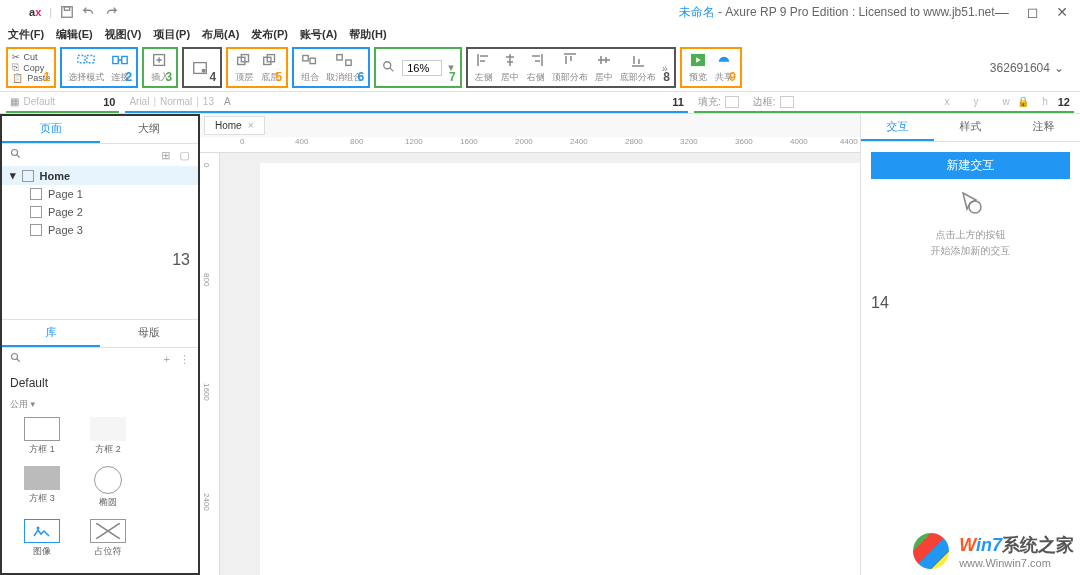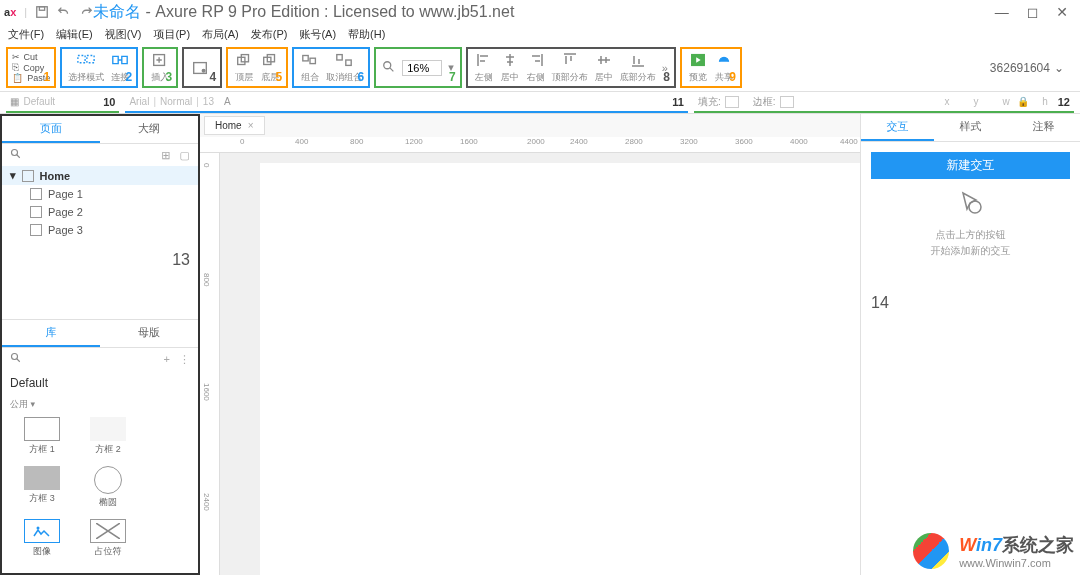--- a/index.html
+++ b/index.html
@@ -1,30 +1,30 @@
 <!DOCTYPE html>
 <html><head>
 <meta charset="utf-8">
 <style>
 * { margin: 0; padding: 0; box-sizing: border-box; font-family: "Microsoft YaHei", Arial, sans-serif; }
 body { width: 1080px; height: 575px; background: #fff; font-size: 11px; color: #333; overflow: hidden; position: relative; }
 
 
-.titlebar { height: 24px; display: flex; align-items: center; background: #fff; }
+.titlebar { height: 24px; display: flex; align-items: center; background: #fff; margin-left: 25px; }
 .titlebar .left { display: flex; align-items: center; gap: 8px; padding-left: 4px; }
 .titlebar .logo { font-weight: bold; font-size: 11px; }
 .titlebar .logo .a { color: #333; }
 .titlebar .logo .x { color: #e91e63; }
-.titlebar .title { flex: 1; text-align: left; font-size: 16px; color: #666; }
+.titlebar .title { flex: 1; text-align: right; font-size: 12px; color: #666; }
 .titlebar .title .unnamed { color: #2196f3; }
 .titlebar .winbtns { display: flex; gap: 18px; padding-right: 12px; color: #666; font-size: 14px; }
 .qicon { width: 14px; height: 14px; display: inline-flex; align-items: center; justify-content: center; }
 
 
-.menubar { height: 20px; display: flex; gap: 12px; padding-left: 8px; font-size: 11px; color: #333; align-items: center; }
+.menubar { height: 20px; display: flex; gap: 12px; padding-left: 8px; font-size: 11px; color: #333; align-items: center; font-weight: bold; }
 .menubar span { cursor: default; }
 
 
 .toolbar { height: 48px; display: flex; padding: 3px 6px; gap: 4px; border-bottom: 1px solid #e0e0e0; align-items: stretch; }
 .tool-group { border: 2px solid; display: flex; align-items: center; position: relative; padding: 2px 6px; gap: 6px; }
 .tool-group .num { position: absolute; bottom: 2px; right: 4px; font-size: 12px; font-weight: bold; }
 .g1 { border-color: #ff9800; flex-direction: column; align-items: flex-start; gap: 0; padding: 2px 4px; justify-content: center; }
 .g1 .row { display: flex; align-items: center; gap: 4px; font-size: 9px; color: #555; }
 .g2 { border-color: #2196f3; }
 .g3 { border-color: #4caf50; }
@@ -472,21 +472,21 @@
         <span>Home</span>
         <span style="color:#aaa">×</span>
       </div>
     </div>
     <div class="ruler-h">
       <span style="left:40px">0</span>
       <span style="left:95px">400</span>
       <span style="left:150px">800</span>
       <span style="left:205px">1200</span>
       <span style="left:260px">1600</span>
-      <span style="left:327px">2000</span>
+      <span style="left:315px">2000</span>
       <span style="left:370px">2400</span>
       <span style="left:425px">2800</span>
       <span style="left:480px">3200</span>
       <span style="left:535px">3600</span>
       <span style="left:590px">4000</span>
       <span style="left:640px">4400</span>
     </div>
     <div class="canvas-body">
       <div class="ruler-v">
         <span style="top:10px">0</span>

